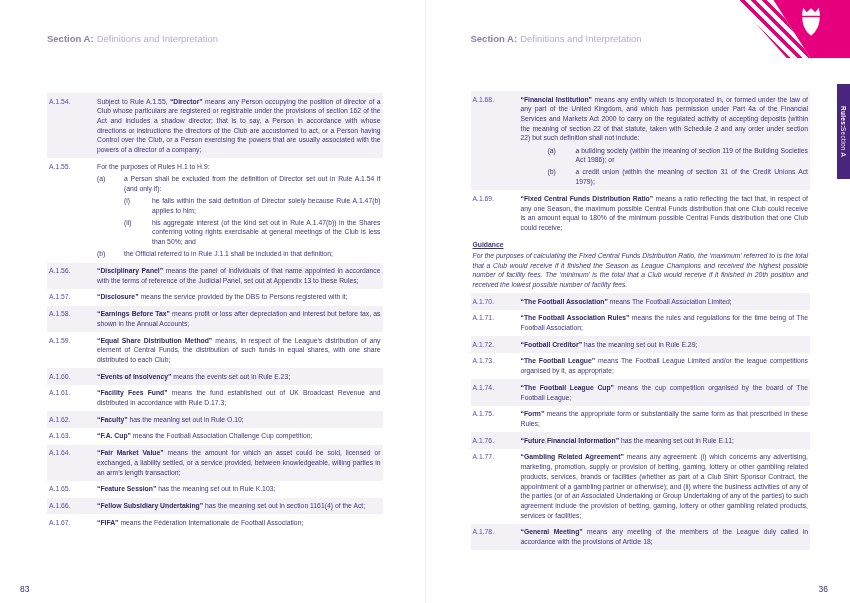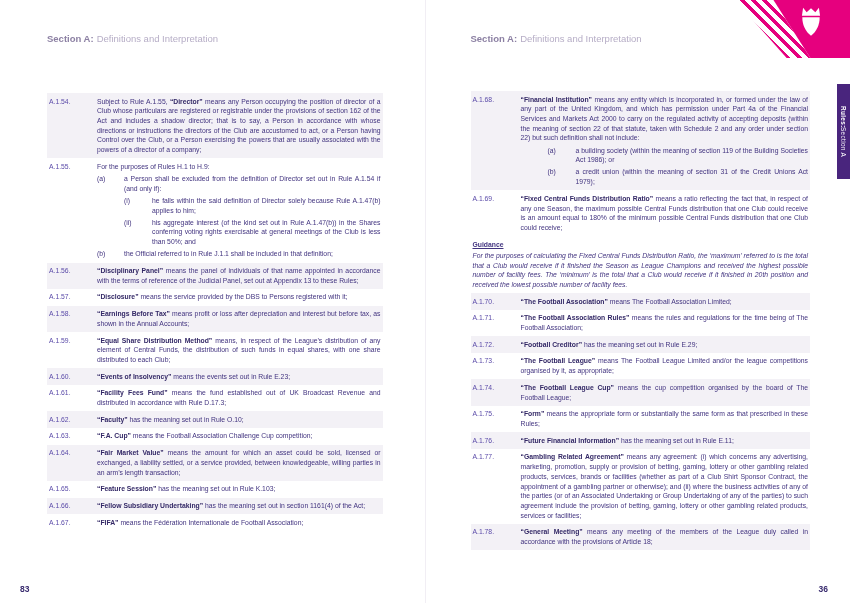--- a/index.html
+++ b/index.html
@@ -26,21 +26,21 @@
   .blk + .blk { margin-top:2.5px; }
   .blk.lvl1 { grid-template-columns:27px 1fr; }
   .blk.lvl2 { margin-left:27px; grid-template-columns:28px 1fr; }
   .blk-text { text-align:justify; }
   strong { font-weight:700; color:#332866; }
 
   .guidance { padding:3.5px 2px; }
   .guidance-title { font-weight:700; text-decoration:underline; margin-bottom:1.5px; }
   .guidance-text { font-style:italic; text-align:justify; }
 
-  .page-num { position:absolute; bottom:9px; font-size:8.5px; font-weight:700; color:#382a6e; }
+  .page-num { position:absolute; bottom:9px; font-size:8.5px; font-weight:400; color:#382a6e; }
   .pn-l { left:20px; }
   .pn-r { right:22px; }
 
   .corner { position:absolute; top:0; right:0; width:132px; height:58px; pointer-events:none; }
   .corner-stripes { position:absolute; inset:0;
     background:repeating-linear-gradient(45deg,#e6007e 0 3.5px,#ffffff 3.5px 8px);
     clip-path:polygon(13% 0,42% 0,70% 100%,52% 100%); }
   .corner-solid { position:absolute; inset:0; background:#e6007e;
     clip-path:polygon(42% 0,100% 0,100% 100%,70% 100%); }
   .lion { position:absolute; top:7px; right:26px; width:26px; height:30px; }

